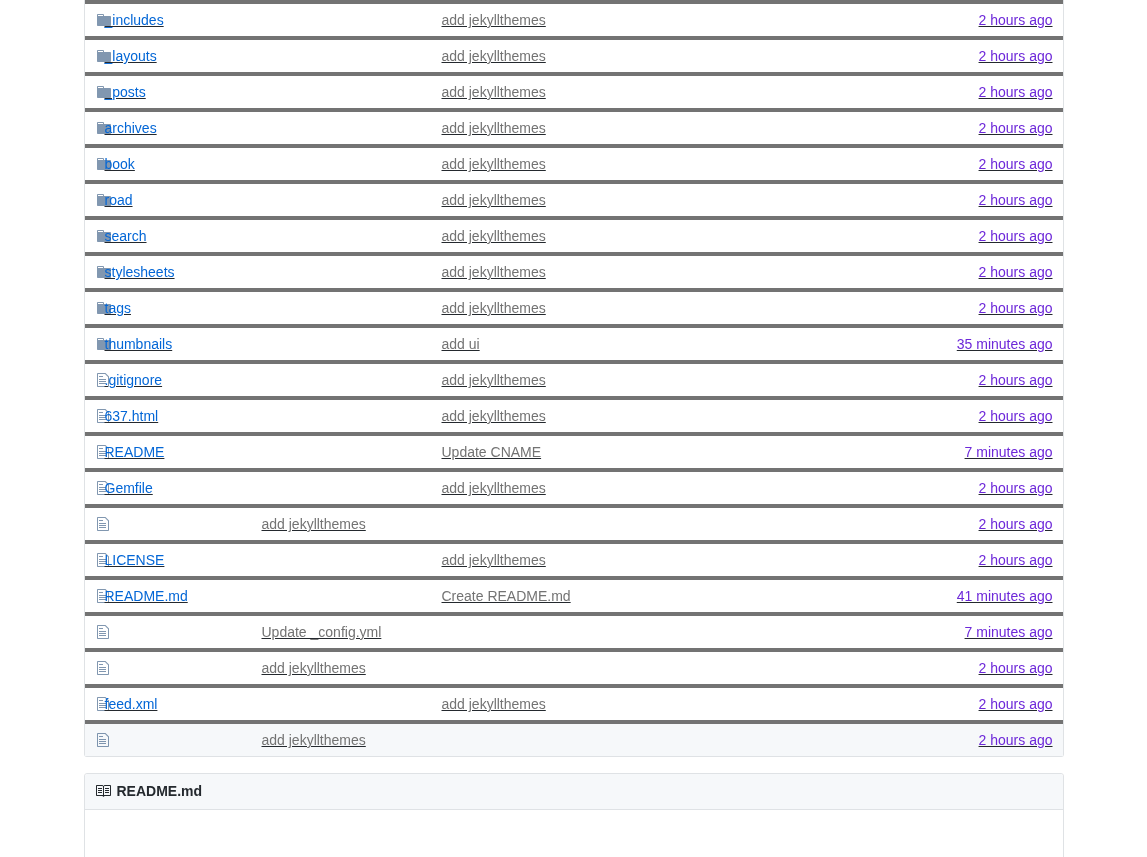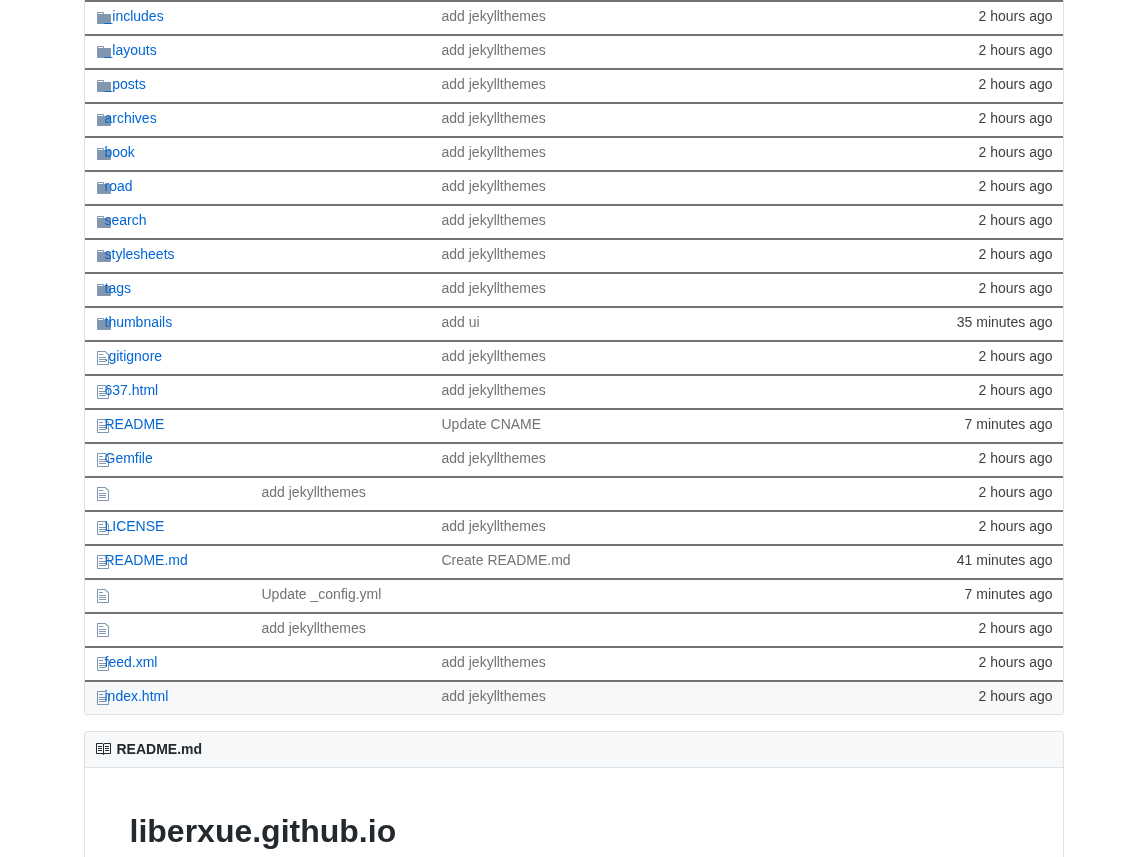--- a/index.html
+++ b/index.html
@@ -14,22 +14,24 @@
   margin: 0 auto;
 }
 .file-table {
   width: 100%;
   border: 1px solid #dfe2e5;
   border-top: none;
   border-radius: 0 0 3px 3px;
   border-collapse: collapse;
 }
 .file-row {
-  border-top: 2px solid #737373;
+  border-top: 4px solid #737373;
   display: flex;
+  align-items: center;
+  text-decoration: underline;
 }
 .file-row:last-child { background: #f6f8fa; }
 .cell-icon {
   width: 17px;
   padding: 6px 3px 6px 12px;
   line-height: 20px;
   text-align: center;
 }
 .cell-name {
   padding: 6px 3px;
@@ -44,21 +46,21 @@
   flex: 1;
   padding: 6px 3px 6px 160px;
   color: #6a737d;
   white-space: nowrap;
   overflow: hidden;
   text-overflow: ellipsis;
 }
 .cell-msg a { color: #737373; text-decoration: none; }
 .cell-age {
   padding: 6px 10px;
-  color: #404040;
+  color: #6d28d9;
   text-align: right;
   white-space: nowrap;
 }
 .icon-folder { fill: rgba(3,47,98,0.5); }
 .icon-file { fill: rgba(3,47,98,0.5); }
 .readme-box {
   margin-top: 16px;
   border: 1px solid #dfe2e5;
   border-radius: 3px;
 }
@@ -245,21 +247,20 @@
             <path d="M6 5H2V4h4v1zM2 8h7V7H2v1zm0 2h7V9H2v1zm0 2h7v-1H2v1zm10-7.5V14c0 .55-.45 1-1 1H1c-.55 0-1-.45-1-1V2c0-.55.45-1 1-1h7.5L12 4.5zM11 5L8 2H1v12h10V5z"></path>
           </svg></div>
         <div class="cell-name"><a href="#">feed.xml</a></div>
         <div class="cell-msg"><a href="#">add jekyllthemes</a></div>
         <div class="cell-age">2 hours ago</div>
       </div>
       <div class="file-row">
         <div class="cell-icon"><svg class="icon-file" width="12" height="16" viewBox="0 0 12 16">
             <path d="M6 5H2V4h4v1zM2 8h7V7H2v1zm0 2h7V9H2v1zm0 2h7v-1H2v1zm10-7.5V14c0 .55-.45 1-1 1H1c-.55 0-1-.45-1-1V2c0-.55.45-1 1-1h7.5L12 4.5zM11 5L8 2H1v12h10V5z"></path>
           </svg></div>
-        <div class="cell-name"><a href="#">index.html</a></div>
         <div class="cell-msg"><a href="#">add jekyllthemes</a></div>
         <div class="cell-age">2 hours ago</div>
       </div>
     </div>
 
   <div class="readme-box">
     <div class="readme-header">
       <svg width="16" height="16" viewBox="0 0 16 16">
           <path fill="#24292e" d="M3 5h4v1H3V5zm0 3h4V7H3v1zm0 2h4V9H3v1zm11-5h-4v1h4V5zm0 2h-4v1h4V7zm0 2h-4v1h4V9zm2-6v9c0 .55-.45 1-1 1H9.5l-1 1-1-1H2c-.55 0-1-.45-1-1V3c0-.55.45-1 1-1h5.5l1 1 1-1H15c.55 0 1 .45 1 1zm-8 .5L7.5 3H2v9h6V3.5zm7-.5H9.5l-.5.5V12h6V3z"></path>
         </svg>

